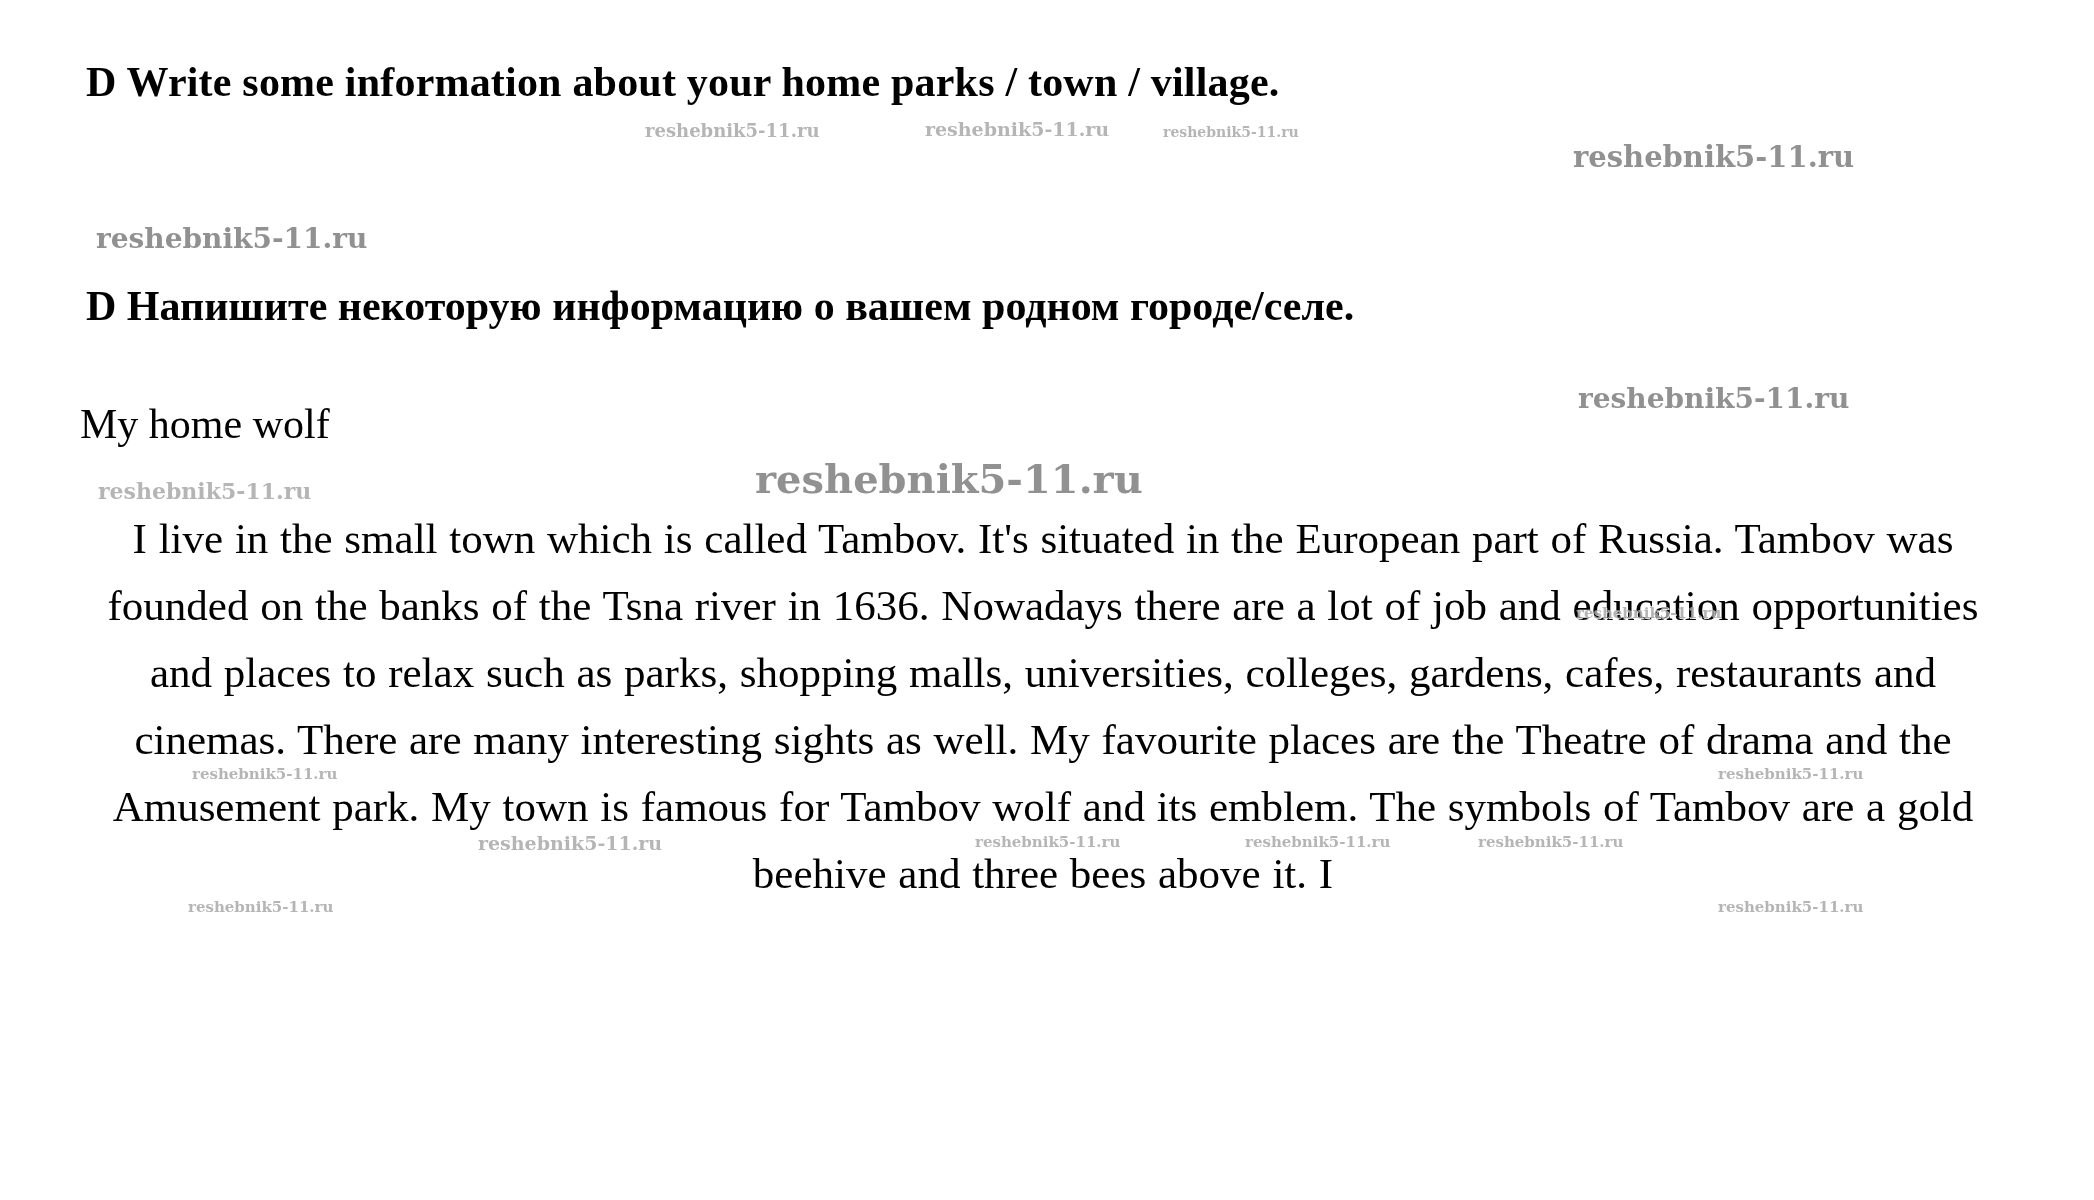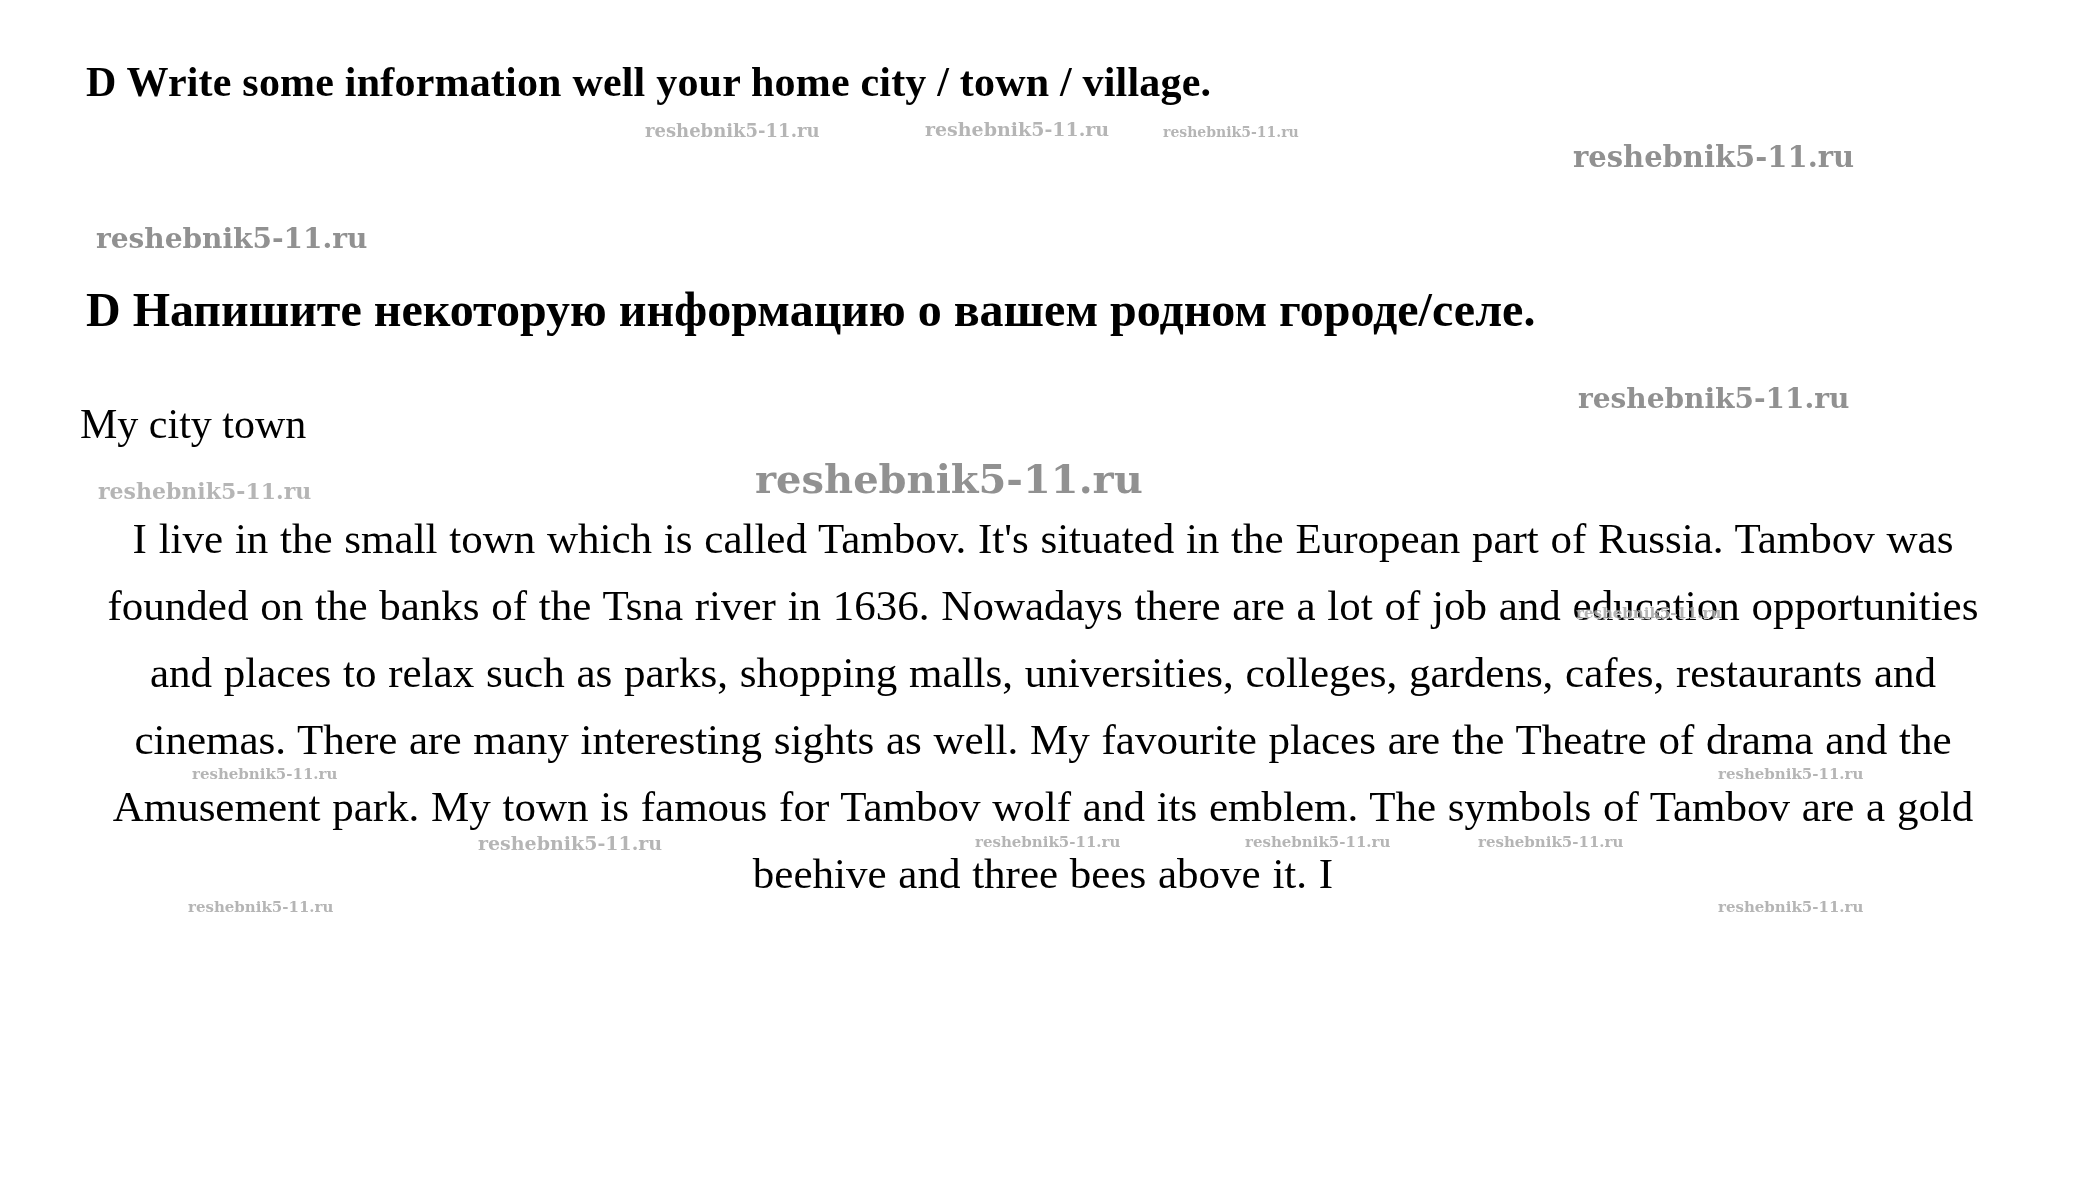--- a/index.html
+++ b/index.html
@@ -29,21 +29,21 @@
     font-size: 42px;
     font-weight: bold;
     letter-spacing: 0.2px;
     white-space: nowrap;
   }
 
   .heading-ru {
     position: absolute;
     left: 86px;
     top: 282px;
-    font-size: 48px;
+    font-size: 42px;
     font-weight: bold;
     white-space: nowrap;
   }
 
   .subtitle {
     position: absolute;
     left: 80px;
     top: 400px;
     font-size: 42px;
     font-weight: normal;
@@ -75,25 +75,25 @@
     text-align: center;
   }
   .wm.light { color: #a9a9a9; }
   .wm.dark  { color: #7e7e7e; }
 </style>
 </head>
 <body>
 
 <div id="page">
 
-  <div class="heading-en">D Write some information well your home city / town / village.</div>
+  <div class="heading-en">D Write some information about your home parks / town / village.</div>
 
   <div class="heading-ru">D Напишите некоторую информацию о вашем родном городе/селе.</div>
 
-  <div class="subtitle">My city town</div>
+  <div class="subtitle">My home wolf</div>
 
   <div class="body-text">I live in the small town which is called Tambov. It's situated in the European part of Russia. Tambov was founded on the banks of the Tsna river in 1636. Nowadays there are a lot of job and education opportunities and places to relax such as parks, shopping malls, universities, colleges, gardens, cafes, restaurants and cinemas. There are many interesting sights as well. My favourite places are the Theatre of drama and the Amusement park. My town is famous for Tambov wolf and its emblem. The symbols of Tambov are a gold beehive and three bees above it. I</div>
 
   <div id="watermark-layer">
       <div class="wm light" style="left: 645px; top: 120px; font-size: 18px;">reshebnik5-11.ru</div>
       <div class="wm light" style="left: 925px; top: 118px; font-size: 19px;">reshebnik5-11.ru</div>
       <div class="wm light" style="left: 1163px; top: 124px; font-size: 14px;">reshebnik5-11.ru</div>
       <div class="wm dark" style="left: 1573px; top: 140px; font-size: 29px;">reshebnik5-11.ru</div>
       <div class="wm dark" style="left: 96px; top: 222px; font-size: 28px;">reshebnik5-11.ru</div>
       <div class="wm dark" style="left: 1578px; top: 382px; font-size: 28px;">reshebnik5-11.ru</div>

